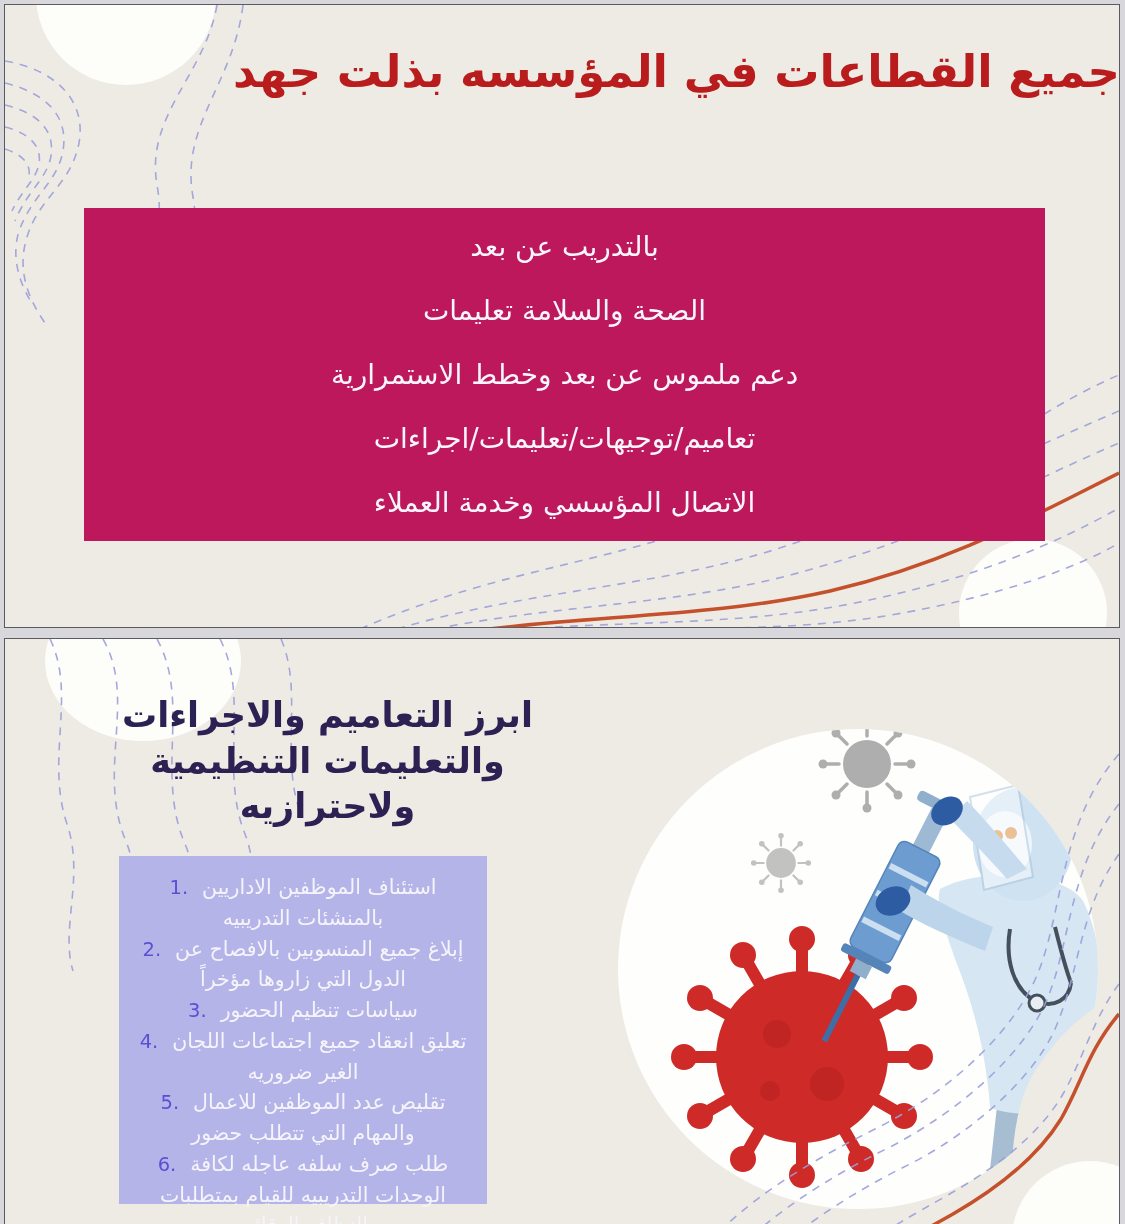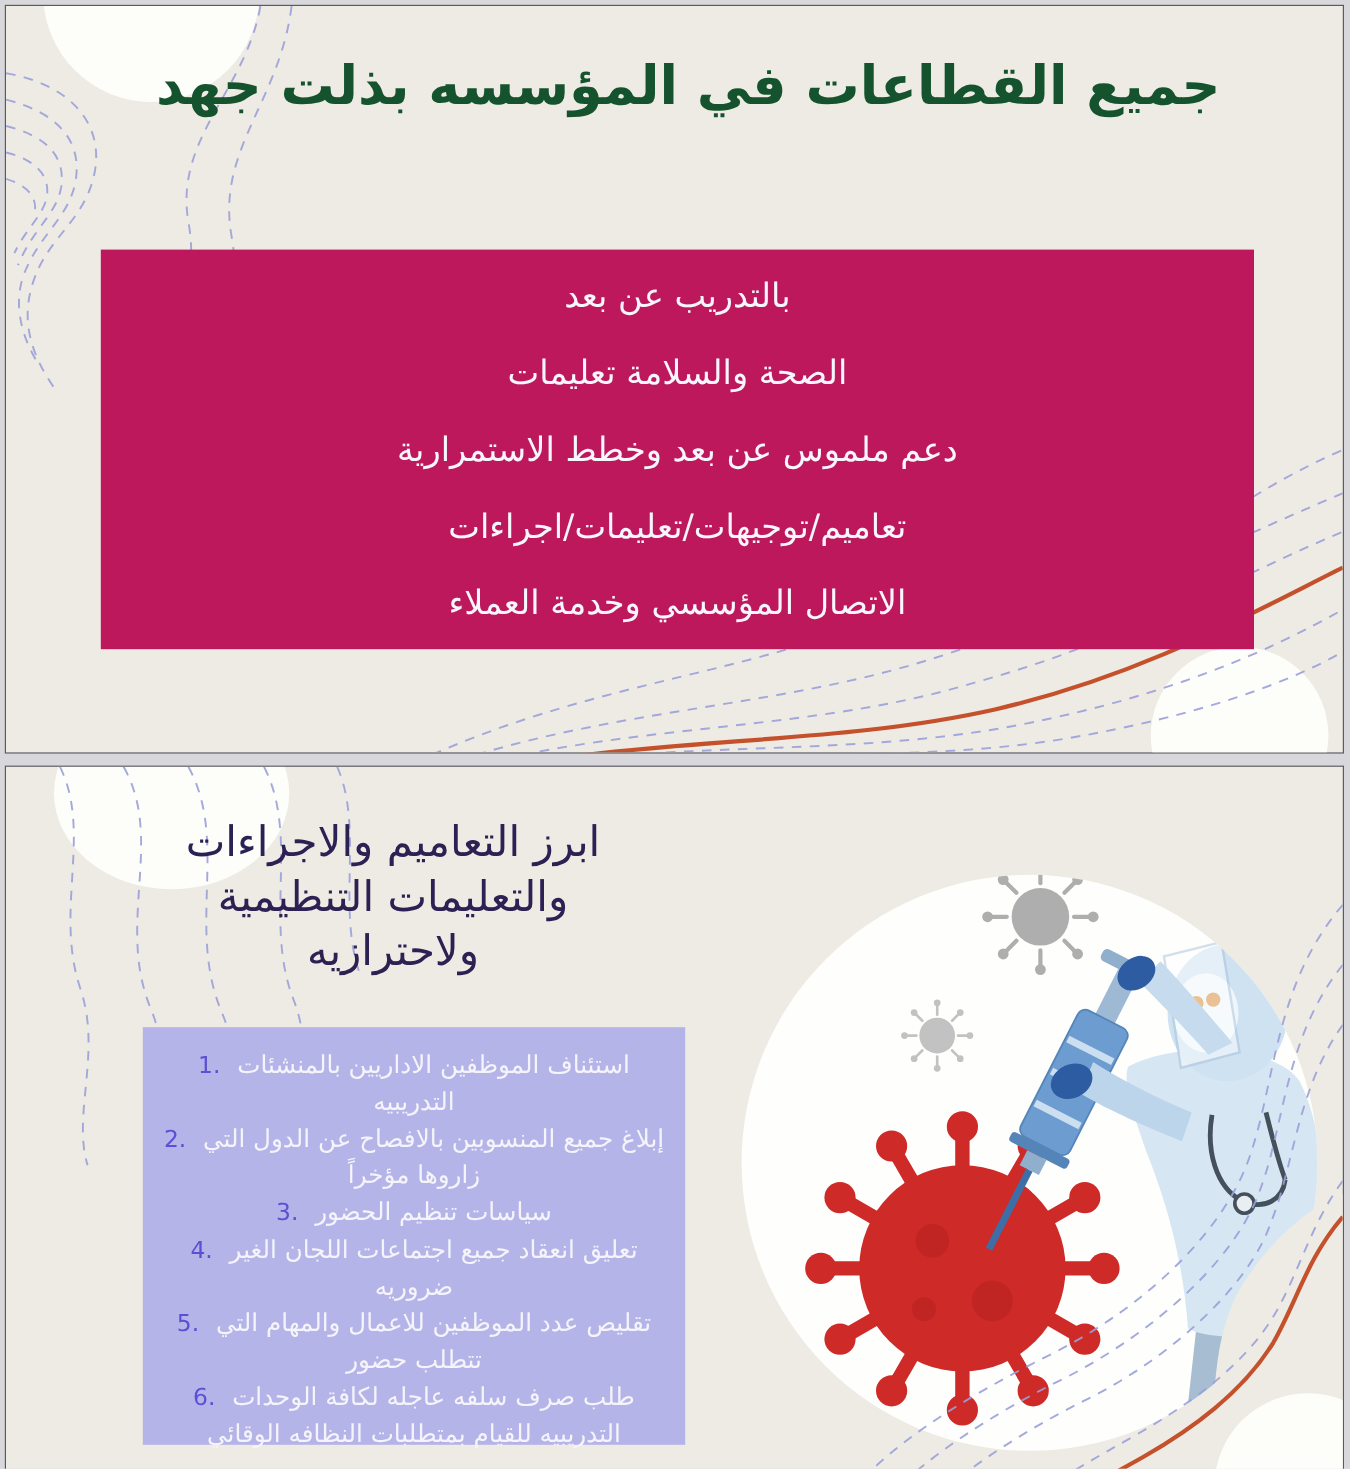--- a/index.html
+++ b/index.html
@@ -12,40 +12,40 @@
     position:absolute;left:4px;width:1116px;
     background:#eeebe4;border:1px solid #5a5a60;box-sizing:border-box;
     overflow:hidden;
   }
   #slide1{top:4px;height:624px;}
   #slide2{top:638px;height:610px;}
   .deco{position:absolute;top:0;left:0;pointer-events:none;}
 
   .s1-title{
     position:absolute;left:125px;top:40px;width:990px;
-    text-align:left;direction:rtl;
-    color:#14532d;font-weight:bold;font-size:45px;line-height:1.22;
+    text-align:right;direction:rtl;
+    color:#b91c1c;font-weight:bold;font-size:45px;line-height:1.22;
   }
   .s1-box{
     position:absolute;left:79px;top:203px;width:961px;height:333px;
     background:#be185d;
     display:flex;flex-direction:column;justify-content:space-around;
     padding:6px 0;box-sizing:border-box;
   }
   .s1-box .bline{
     direction:rtl;text-align:center;color:#f7f6fc;font-size:28px;
   }
 
   .s2-title{
-    position:absolute;left:100px;top:41px;width:445px;
+    position:absolute;left:100px;top:54px;width:445px;
     text-align:center;direction:rtl;
-    color:#2b2153;font-weight:normal;font-size:35px;line-height:1.3;
+    color:#2b2153;font-weight:bold;font-size:35px;line-height:1.3;
   }
   .s2-box{
-    position:absolute;left:114px;top:217px;width:452px;height:348px;
+    position:absolute;left:114px;top:217px;width:368px;height:348px;
     background:#b5b4e8;
     display:flex;flex-direction:column;justify-content:space-between;
     padding:16px 14px;box-sizing:border-box;
   }
   .li{direction:ltr;text-align:center;font-size:20.5px;line-height:1.5;color:#f5f4fb;}
   .li .num{color:#5a50d4;font-size:19.5px;margin-right:14px;}
   .li .txt{unicode-bidi:embed;}
 </style>
 </head>
 <body>

